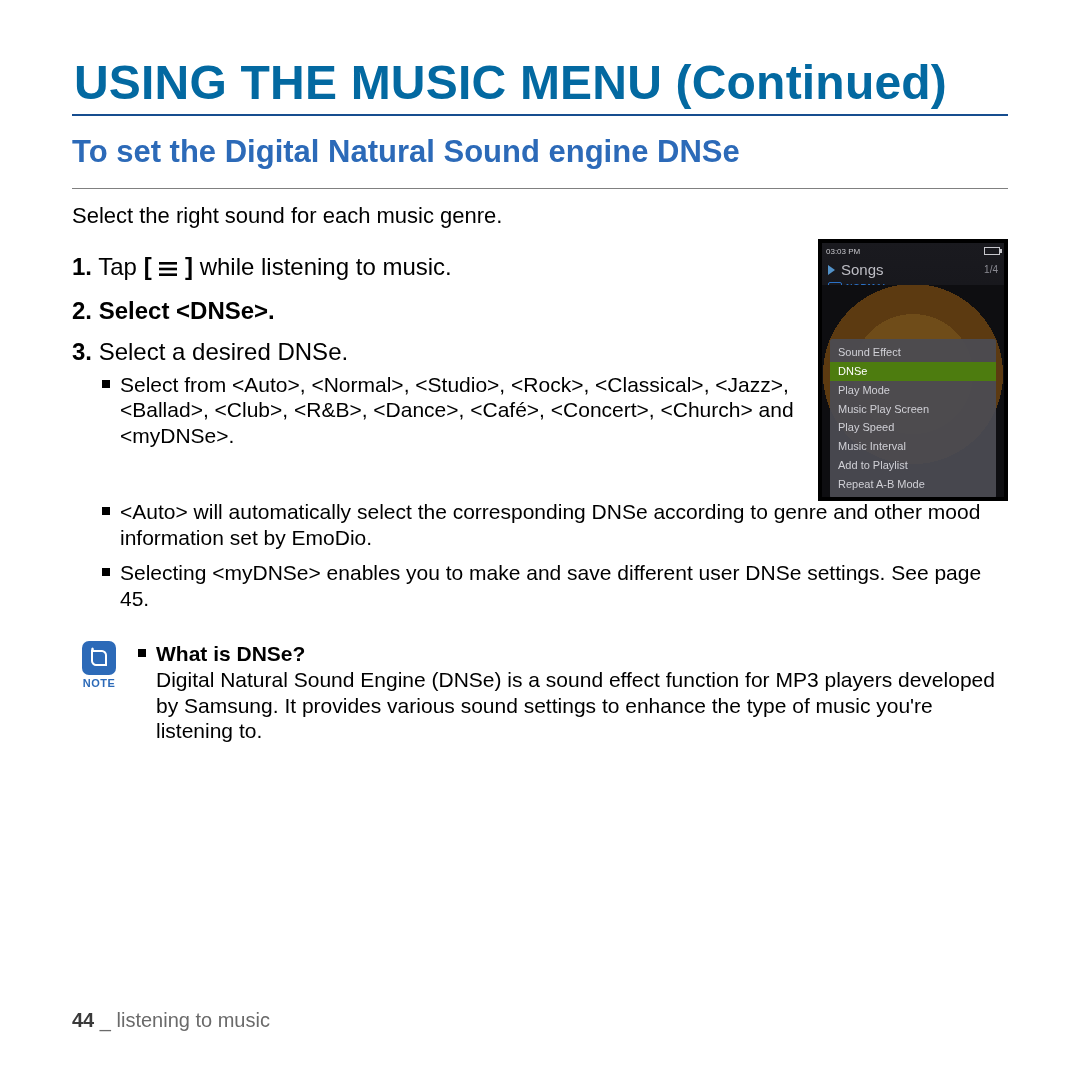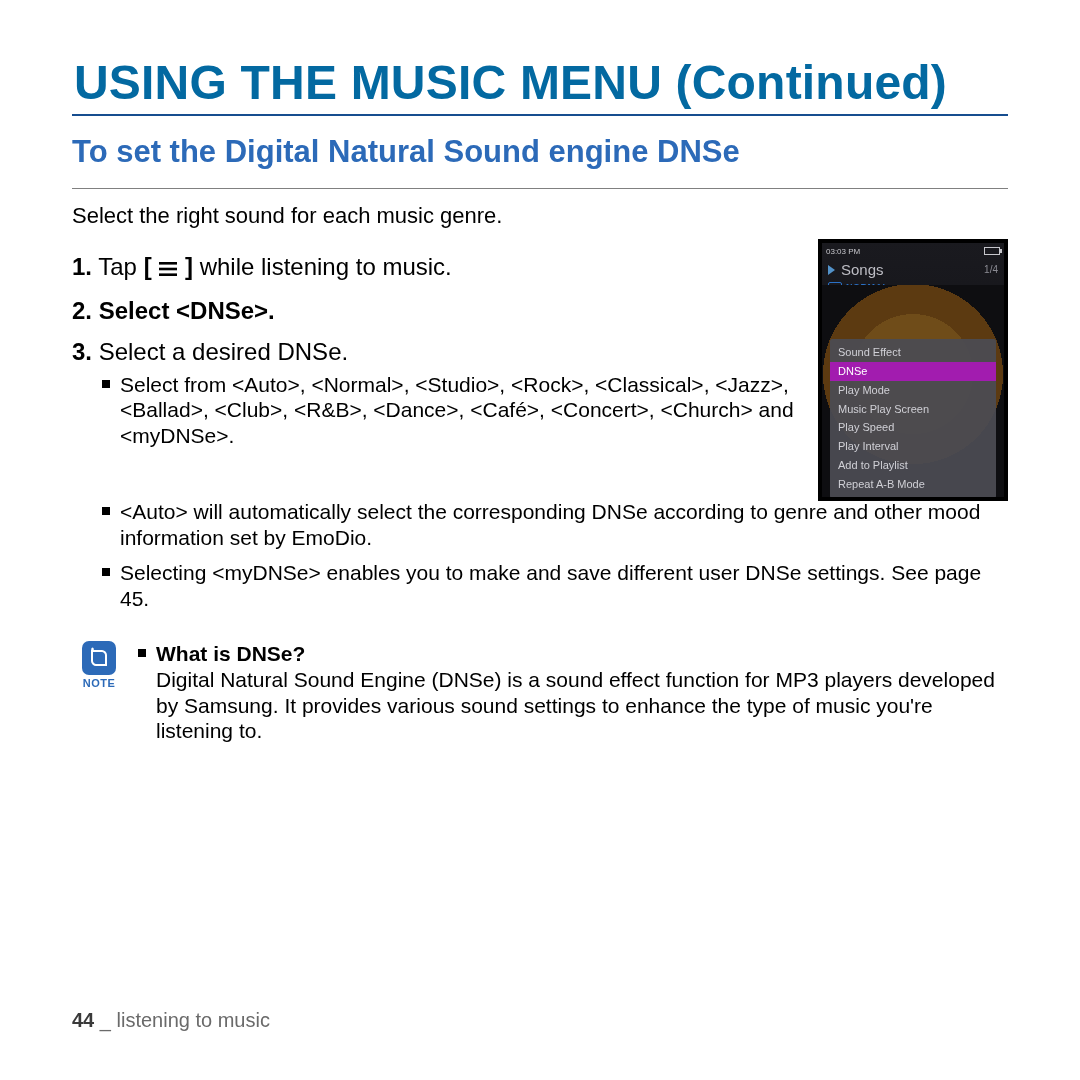--- a/index.html
+++ b/index.html
@@ -231,21 +231,21 @@
     border-radius: 2px;
     padding: 4px 0;
   }
   .menu-panel .mi {
     color: #d0d0d6;
     font-size: 11px;
     padding: 2px 8px;
     line-height: 1.35;
   }
   .menu-panel .mi.sel {
-    background: #a21caf;
+    background: #4d7c0f;
     color: #ffffff;
   }
 </style>
 </head>
 <body>
 
 <div class="page">
 
   <h1 class="main-heading">USING THE MUSIC MENU (Continued)</h1>
   <hr class="hr1">
@@ -297,21 +297,21 @@
         <span class="dev-loop-icon"></span>
         <span class="dev-normal">NORMAL</span>
       </div>
       <div class="cd-area"></div>
       <div class="menu-panel" id="device-menu">
           <div class="mi">Sound Effect</div>
           <div class="mi sel">DNSe</div>
           <div class="mi">Play Mode</div>
           <div class="mi">Music Play Screen</div>
           <div class="mi">Play Speed</div>
-          <div class="mi">Play Interval</div>
+          <div class="mi">Music Interval</div>
           <div class="mi">Add to Playlist</div>
           <div class="mi">Repeat A-B Mode</div>
         </div>
     </div>
   </div>
 
   <div class="sub-bullets" style="margin-left:30px;margin-top:-2px;">
     <div class="b">&lt;Auto&gt; will automatically select the corresponding DNSe according to genre and other mood information set by EmoDio.</div>
     <div class="b">Selecting &lt;myDNSe&gt; enables you to make and save different user DNSe settings. See page 45.</div>
   </div>

